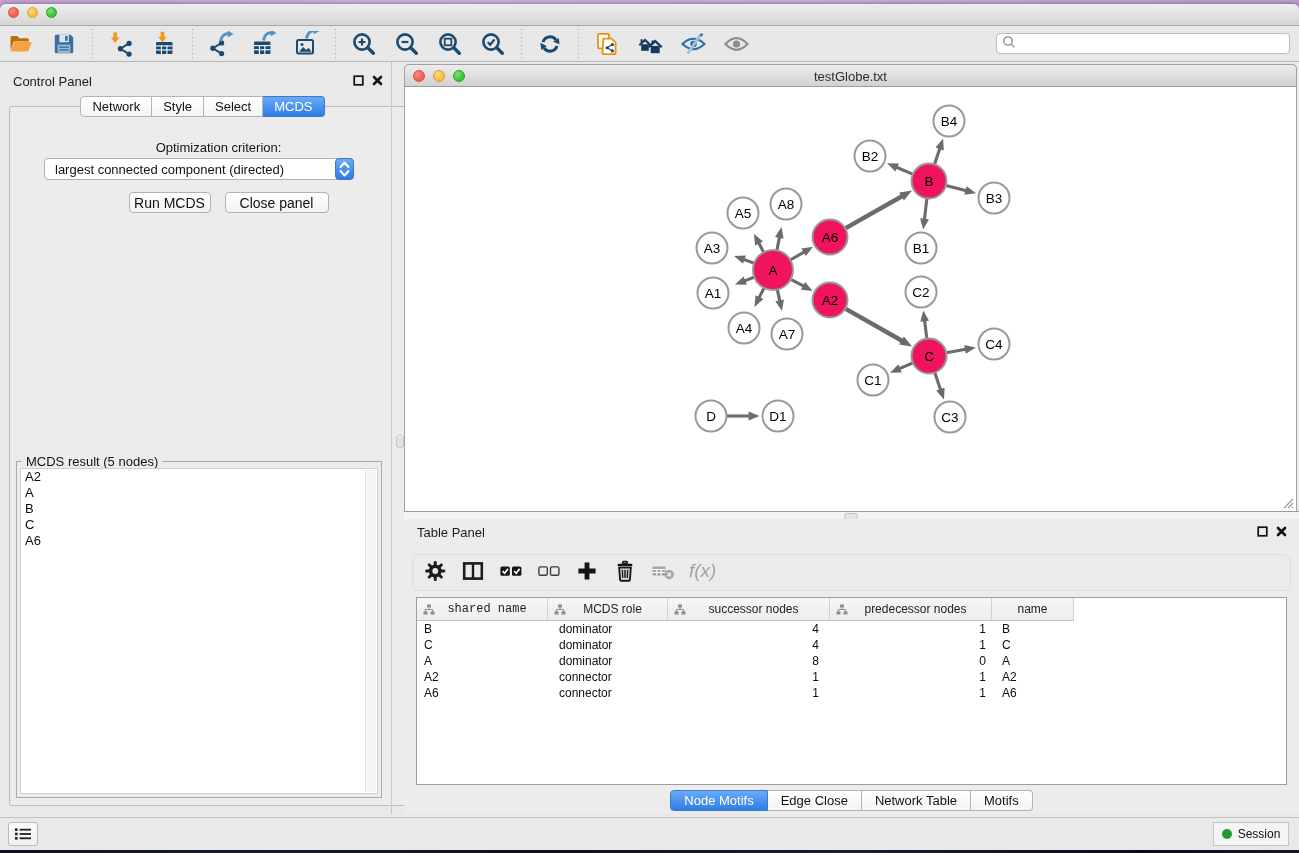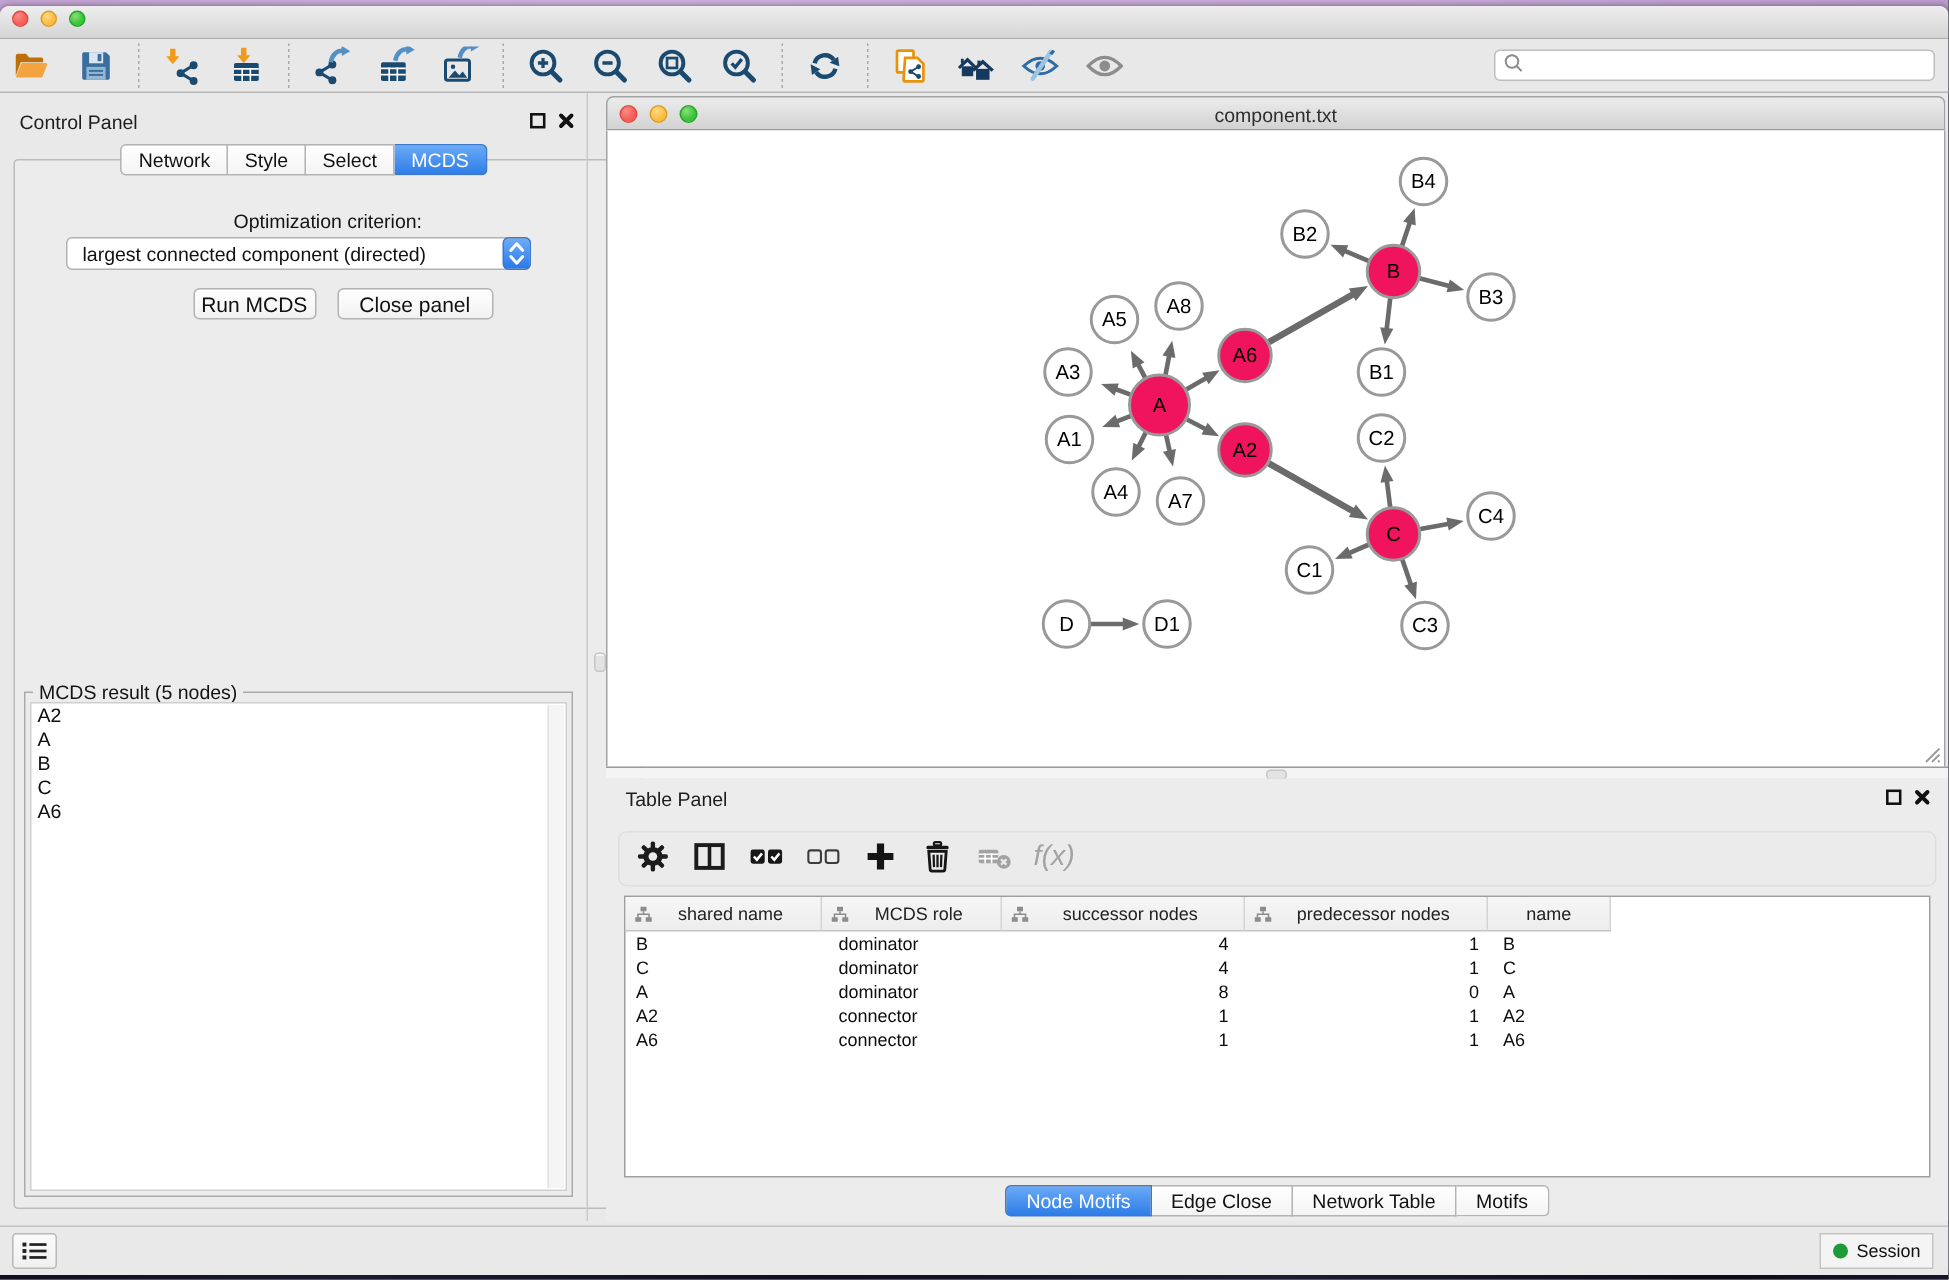--- a/index.html
+++ b/index.html
@@ -388,21 +388,21 @@
       </div>
 
       <div class="v-divider-line"></div>
       <div class="v-grabber"></div>
 
       <div class="net-frame">
         <div class="net-titlebar">
           <span class="tl red"></span>
           <span class="tl yellow"></span>
           <span class="tl green"></span>
-          <div class="title">component.txt</div>
+          <div class="title">testGlobe.txt</div>
         </div>
         <div class="net-canvas">
           <svg id="graph-svg" width="891" height="423" viewBox="0 0 891 423">
               <g>
                 <line x1="359.2" y1="166.2" x2="353.1" y2="154.8" stroke="#6b6b6b" stroke-width="3.1"></line>
                 <polygon points="348.9,146.8 358.0,154.5 350.2,158.6" fill="#6b6b6b"></polygon>
                 <line x1="371.7" y1="164.4" x2="374.7" y2="148.9" stroke="#6b6b6b" stroke-width="3.1"></line>
                 <polygon points="376.5,140.1 378.6,151.7 370.0,150.0" fill="#6b6b6b"></polygon>
                 <line x1="350.1" y1="176.6" x2="337.6" y2="172.0" stroke="#6b6b6b" stroke-width="3.1"></line>
                 <polygon points="329.1,169.0 340.9,168.6 338.0,176.8" fill="#6b6b6b"></polygon>
@@ -615,21 +615,21 @@
             </button>
             <button class="tp-btn wide">
               <span><svg width="34" height="24" viewBox="0 0 34 24">
                   <text x="1" y="17.5" font-size="19" font-style="italic" font-family="DejaVu Serif, serif" fill="#a3a3a3">f(x)</text>
                 </svg></span>
             </button>
           </div>
 
         <div class="dtable">
           <div class="dt-head" id="dt-head">
-              <div class="dt-hcell" style="width: 131px;">
+              <div class="dt-hcell" style="width: 131px; font-family: Liberation Mono, monospace;">
                 <span class="hier"><svg width="12" height="11" viewBox="0 0 12 11">
    <rect x="4" y="0.5" width="4" height="3" fill="#8c8c8c"></rect>
    <path d="M6 3.5 V5.5 M2.3 8 V5.5 H9.7 V8" fill="none" stroke="#8c8c8c" stroke-width="1"></path>
    <rect x="0.5" y="7.5" width="4" height="3" fill="#8c8c8c"></rect>
    <rect x="7.5" y="7.5" width="4" height="3" fill="#8c8c8c"></rect>
                   </svg></span>
                 <span style="padding-left: 10px;">shared name</span>
               </div>
               <div class="dt-hcell" style="width: 120px;">
                 <span class="hier"><svg width="12" height="11" viewBox="0 0 12 11">

